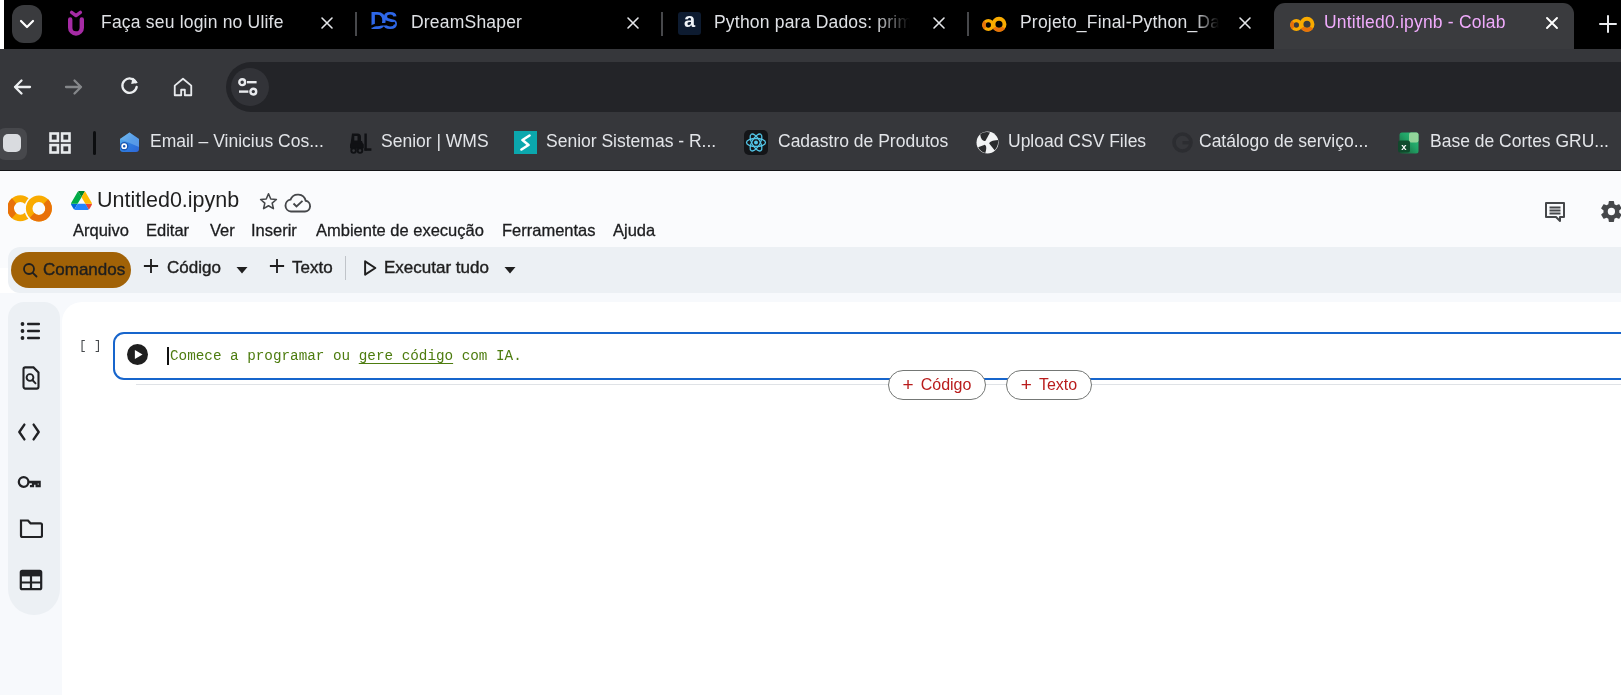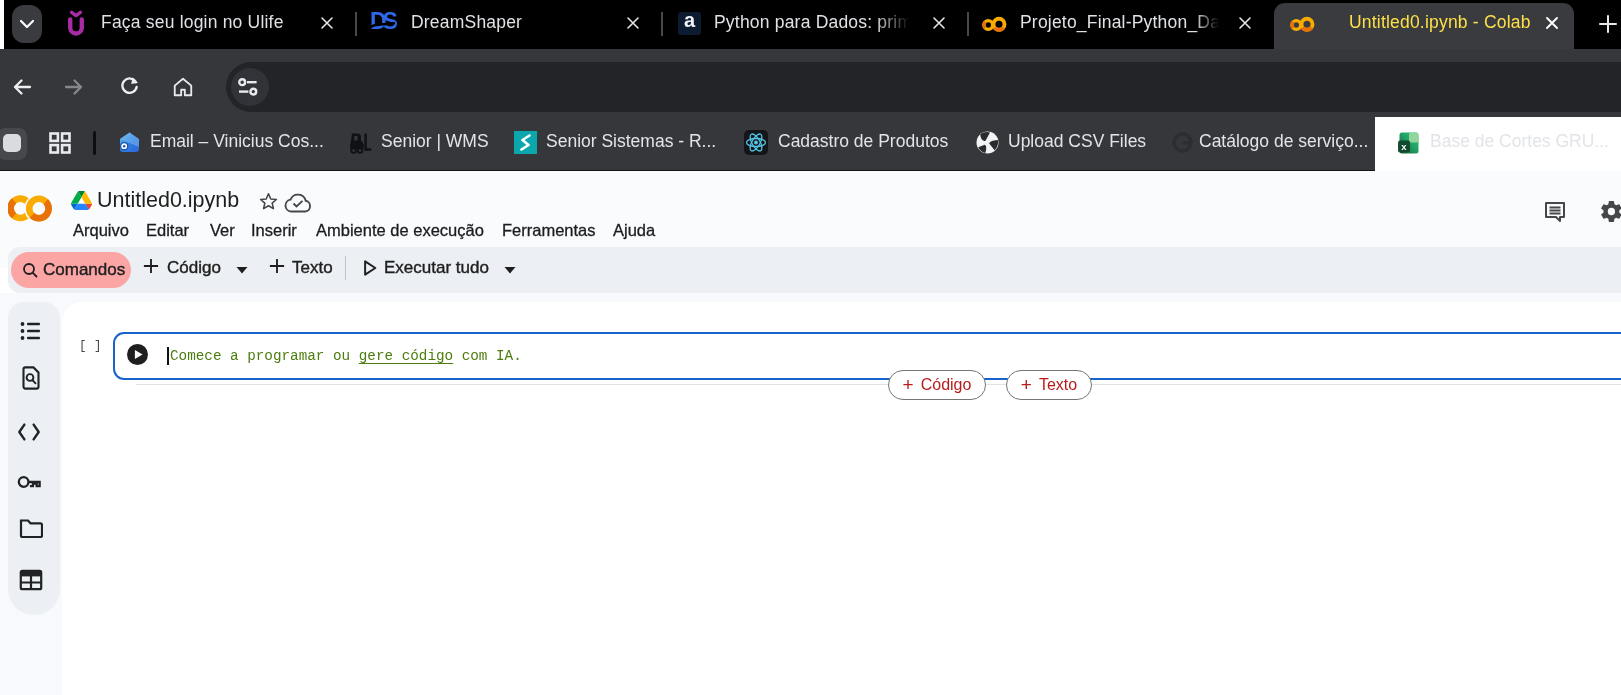--- a/index.html
+++ b/index.html
@@ -18,31 +18,31 @@
 #activetab:before { left:-12px; border-bottom-right-radius:12px; }
 #activetab:after  { right:-12px; border-bottom-left-radius:12px; }
 
 
 #navrow { position:absolute; left:0; top:49px; width:1621px; height:68px; background:#36373b; }
 #omnibox { position:absolute; left:226px; top:13px; width:1420px; height:50px; border-radius:25px; background:#232428; }
 #tunecirc { position:absolute; left:5px; top:6px; width:38px; height:38px; border-radius:50%; background:#323338; }
 .url { position:absolute; top:12px; font-size:20px; letter-spacing:0.3px; }
 
 
-#bmrow { position:absolute; left:0; top:117px; width:1375px; height:54px; background:#36373b; border-bottom:1px solid #141518; }
+#bmrow { position:absolute; left:0; top:117px; width:1621px; height:54px; background:#36373b; border-bottom:1px solid #141518; }
 .bmlabel { position:absolute; top:14px; font-size:17.5px; color:#e2e4e8; white-space:nowrap; }
 
 
 #colabhdr { position:absolute; left:0; top:171px; width:1621px; height:97px; background:#fafbfd; }
 #nbtitle { position:absolute; left:97px; top:17px; font-size:21.5px; color:#1f1f1f; }
 .menuitem { position:absolute; top:50px; font-size:16.5px; color:#1c1d1f; -webkit-text-stroke:0.3px #1c1d1f; }
 
 
 #toolband { position:absolute; left:8px; top:247px; width:1613px; height:46px; background:#ecf0f4; border-radius:12px 0 0 12px; }
-#cmdpill { position:absolute; left:3px; top:5px; width:120px; height:36px; background:#fca5a5; border-radius:18px;text-decoration:underline; }
+#cmdpill { position:absolute; left:3px; top:5px; width:120px; height:36px; background:#a16207; border-radius:18px;text-decoration:underline; }
 #cmdpill span { position:absolute; left:32px; top:8px; font-size:17px; color:#1f1f1f; -webkit-text-stroke:0.4px #1f1f1f; }
 .tbtxt { position:absolute; top:11px; font-size:17px; color:#1f1f1f; white-space:nowrap; -webkit-text-stroke:0.4px #1f1f1f; }
 
 
 #contentbg { position:absolute; left:0; top:293px; width:1621px; height:402px; background:#f7f9fc; }
 #whitecard { position:absolute; left:62px; top:9px; width:1559px; height:393px; background:#fff; border-top-left-radius:20px; }
 #rail { position:absolute; left:8px; top:9px; width:52px; height:313px; background:#ecf0f4; border-radius:16px 16px 26px 26px; }
 .railicon { position:absolute; left:18px; width:24px; height:24px; }
 
 
@@ -110,21 +110,21 @@
 
   <div id="activetab">
     <svg class="abs" style="left:16px; top:11px;" width="26" height="20" viewBox="0 0 26 20">
       <g fill="none">
         <circle cx="6.3" cy="11" r="4.4" stroke="#f9ab00" stroke-width="3.4"></circle>
         <path d="M3.2 7.9 A4.4 4.4 0 0 0 3.2 14.1" stroke="#e8710a" stroke-width="3.4"></path>
         <circle cx="17" cy="10.3" r="5.5" stroke="#f9ab00" stroke-width="3.9"></circle>
         <path d="M12.5 13.5 A5.5 5.5 0 0 0 21.5 13.5" stroke="#e8710a" stroke-width="3.9"></path>
       </g>
     </svg>
-    <div class="tabtitle" style="left:50px; top:9px; width:210px; color:#fde047;margin-left:25px;">Untitled0.ipynb - Colab</div>
+    <div class="tabtitle" style="left:50px; top:9px; width:210px; color:#f0abfc;">Untitled0.ipynb - Colab</div>
     <svg class="closex" style="left:270px; top:12px;" width="16" height="16" viewBox="0 0 16 16">
         <path d="M3 3 L13 13 M13 3 L3 13" stroke="#fff" stroke-width="1.9" stroke-linecap="round"></path>
       </svg>
   </div>
 
   <svg class="abs" style="left:1594px; top:14px;" width="20" height="20" viewBox="0 0 20 20">
       <path d="M10 2 V18 M2 10 H18" stroke="#e8eaed" stroke-width="2" stroke-linecap="round"></path>
     </svg>
 </div>
 <div id="navrow">

